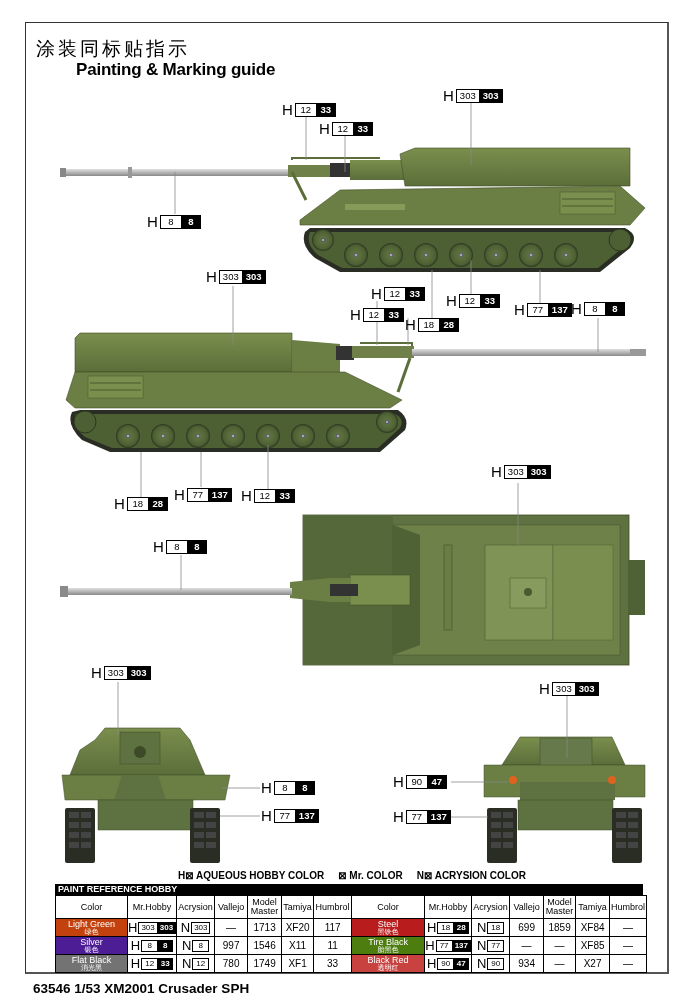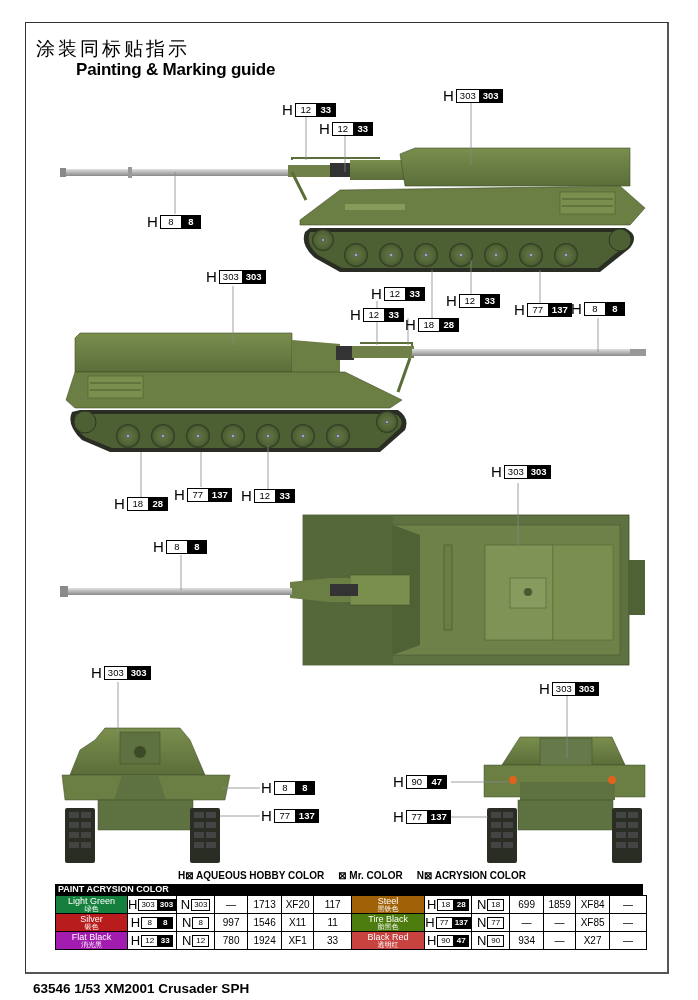--- a/index.html
+++ b/index.html
@@ -371,77 +371,93 @@
       <span class="b">137</span>
     </span>
 </div>
 
 <div class="legend">
   <span>H⊠ AQUEOUS HOBBY COLOR</span>
   <span>⊠ Mr. COLOR</span>
   <span>N⊠ ACRYSION COLOR</span>
 </div>
 
-<div class="paint-head">PAINT  ACRYSION COLOR</div>
+<div class="paint-head">PAINT  REFERENCE HOBBY</div>
 <table class="paint">
   <colgroup>
     <col style="width:72px">
       <col style="width:45px">
       <col style="width:38px">
       <col style="width:33px">
       <col style="width:34px">
       <col style="width:32px">
       <col style="width:38px">
     <col style="width:73px">
       <col style="width:47px">
       <col style="width:38px">
       <col style="width:34px">
       <col style="width:32px">
       <col style="width:34px">
       <col style="width:37px">
   </colgroup>
   <tbody>
+      <tr class="hd">
+    <td>Color</td>
+    <td>Mr.Hobby</td>
+    <td>Acrysion</td>
+    <td>Vallejo</td>
+    <td>Model Master</td>
+    <td>Tamiya</td>
+    <td>Humbrol</td>
+    <td>Color</td>
+    <td>Mr.Hobby</td>
+    <td>Acrysion</td>
+    <td>Vallejo</td>
+    <td>Model Master</td>
+    <td>Tamiya</td>
+    <td>Humbrol</td>
+  </tr>
 
   <tr>
-    <td class="swatch" style="background:#15803d"><span>Light Green</span><span class="cn">绿色</span></td>
+    <td class="swatch" style="background:#c2410c"><span>Light Green</span><span class="cn">绿色</span></td>
     <td><span class="mh">
             <span class="H">H</span>
             <span class="chip">
               <span class="w">303</span>
               <span class="b">303</span>
             </span>
           </span></td>
     <td><span class="ac">
             <span class="N">N</span>
             <span class="box">303</span>
           </span></td>
     <td>—</td>
     <td>1713</td>
     <td>XF20</td>
     <td>117</td>
-    <td class="swatch" style="background:#a16207"><span>Steel</span><span class="cn">黑铁色</span></td>
+    <td class="swatch" style="background:#b91c1c"><span>Steel</span><span class="cn">黑铁色</span></td>
     <td><span class="mh">
             <span class="H">H</span>
             <span class="chip">
               <span class="w">18</span>
               <span class="b">28</span>
             </span>
           </span></td>
     <td><span class="ac">
             <span class="N">N</span>
             <span class="box">18</span>
           </span></td>
     <td>699</td>
     <td>1859</td>
     <td>XF84</td>
     <td>—</td>
   </tr>
 
   <tr>
-    <td class="swatch" style="background:#b91c1c"><span>Silver</span><span class="cn">银色</span></td>
+    <td class="swatch" style="background:#4c1d95"><span>Silver</span><span class="cn">银色</span></td>
     <td><span class="mh">
             <span class="H">H</span>
             <span class="chip">
               <span class="w">8</span>
               <span class="b">8</span>
             </span>
           </span></td>
     <td><span class="ac">
             <span class="N">N</span>
             <span class="box">8</span>
@@ -462,34 +478,34 @@
             <span class="N">N</span>
             <span class="box">77</span>
           </span></td>
     <td>—</td>
     <td>—</td>
     <td>XF85</td>
     <td>—</td>
   </tr>
 
   <tr>
-    <td class="swatch" style="background:#a21caf"><span>Flat Black</span><span class="cn">消光黑</span></td>
+    <td class="swatch" style="background:#737373"><span>Flat Black</span><span class="cn">消光黑</span></td>
     <td><span class="mh">
             <span class="H">H</span>
             <span class="chip">
               <span class="w">12</span>
               <span class="b">33</span>
             </span>
           </span></td>
     <td><span class="ac">
             <span class="N">N</span>
             <span class="box">12</span>
           </span></td>
     <td>780</td>
-    <td>1924</td>
+    <td>1749</td>
     <td>XF1</td>
     <td>33</td>
     <td class="swatch" style="background:#c8423f"><span>Black Red</span><span class="cn">透明红</span></td>
     <td><span class="mh">
             <span class="H">H</span>
             <span class="chip">
               <span class="w">90</span>
               <span class="b">47</span>
             </span>
           </span></td>

